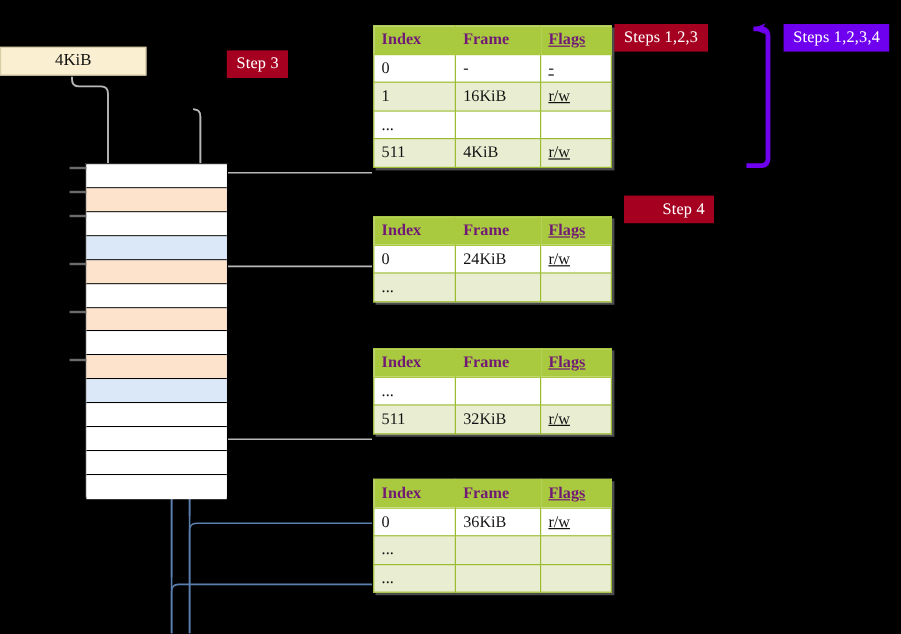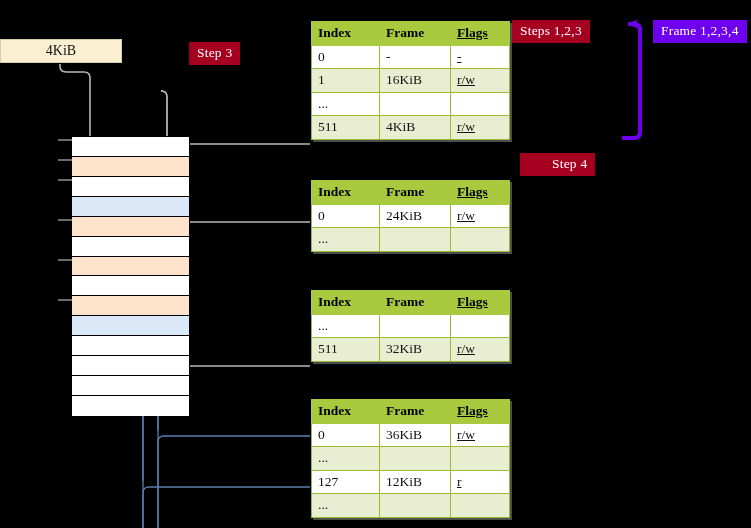--- a/index.html
+++ b/index.html
@@ -18,21 +18,21 @@
   .memlabel{position:absolute;background:#fbefd2;border:1px solid #d9cda7;
             color:#111;font-size:14px;text-align:center;line-height:1;
             display:flex;align-items:center;justify-content:center;}
 
   
   .ptable{position:absolute;border-collapse:collapse;background:#ffffff;
           box-shadow:2px 2px 0 rgba(255,255,255,.30);}
   .ptable td,.ptable th{border:1px solid #9bbb2f;font-size:13.5px;
           padding:3px 6px 4px 6px;text-align:left;line-height:1.15;
           color:#111;white-space:nowrap;vertical-align:top;}
-  .ptable th{background:#a9c93f;color:#000000;font-weight:bold;
+  .ptable th{background:#a9c93f;color:#701a75;font-weight:bold;
           border-color:#a9c93f;}
   .ptable tr.odd td{background:#ffffff;}
   .ptable tr.even td{background:#e9eed2;}
   .ptable td.hl{background:#fbfbb0;}
   .c-index{width:55px;}
   .c-frame{width:58px;}
   .c-flags{width:46px;text-decoration:underline;}
 
   
   .memcol{position:absolute;border:1px solid #000;background:#fff;
@@ -94,24 +94,24 @@
 
   <div class="badge red" style="left:189px;top:42px;">
     <span>Step 3</span>
   </div>
 
   <div class="badge red" style="left:512px;top:20px;">
     <span>Steps 1,2,3</span>
   </div>
 
   <div class="badge purple" style="left:653px;top:20px;">
-    <span>Frame 1,2,3,4</span>
-  </div>
-
-  <div class="badge red" style="left:520px;top:153px;padding-left:32px;">
+    <span>Steps 1,2,3,4</span>
+  </div>
+
+  <div class="badge red" style="left:520px;top:163px;padding-left:32px;">
     <span>Step 4</span>
   </div>
 
   <div class="memcol" id="memcol" style="left:71px;top:136px;width:119px;height:279px;">
       <div class="memrow mr-white" style="height: 19.9286px;"></div>
       <div class="memrow mr-orange" style="height: 19.9286px;"></div>
       <div class="memrow mr-white" style="height: 19.9286px;"></div>
       <div class="memrow mr-blue" style="height: 19.9286px;"></div>
       <div class="memrow mr-orange" style="height: 19.9286px;"></div>
       <div class="memrow mr-white" style="height: 19.9286px;"></div>
@@ -209,25 +209,20 @@
       <tbody>
         <tr class="odd">
           <td class="c-index">0</td>
           <td class="c-frame">36KiB</td>
           <td class="c-flags">r/w</td>
         </tr>
         <tr class="even">
           <td class="c-index">...</td>
           <td class="c-frame"></td>
           <td class="c-flags"></td>
-        </tr>
-        <tr class="odd">
-          <td class="c-index">127</td>
-          <td class="c-frame">12KiB</td>
-          <td class="c-flags">r</td>
         </tr>
         <tr class="even">
           <td class="c-index">...</td>
           <td class="c-frame"></td>
           <td class="c-flags"></td>
         </tr>
       </tbody>
     </table>
 
 <div style="position: absolute; left: 58px; top: 139px; width: 14px; height: 2px; background: rgb(107, 107, 107);"></div>

